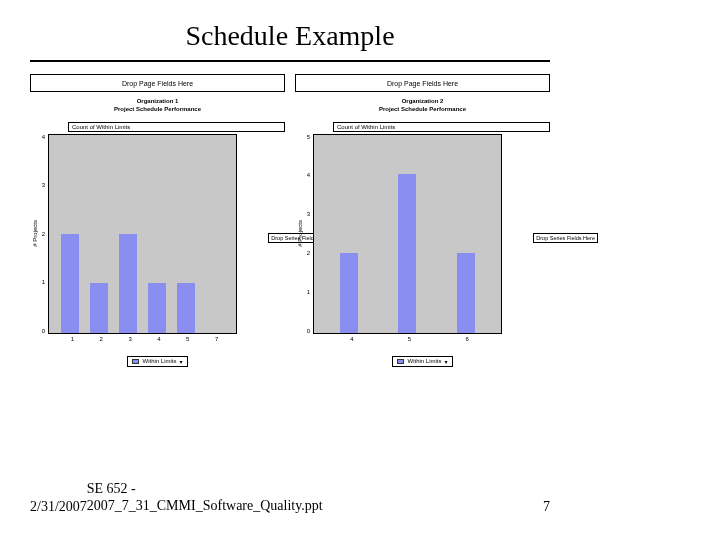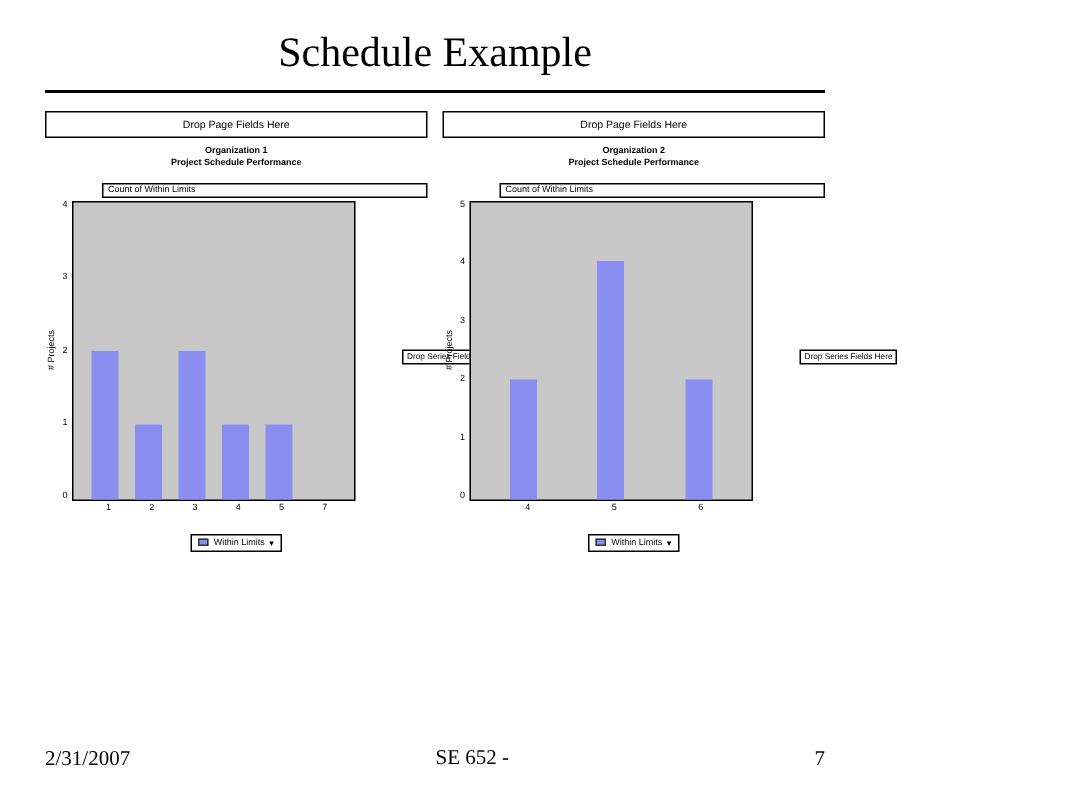--- a/index.html
+++ b/index.html
@@ -61,21 +61,21 @@
     width: max-content;
   }
   .legend-box .swatch { width: 7px; height: 5px; background: #8a8ef0; border: 1px solid #333; }
   .legend-box .dd { font-size: 6px; }
 
   .footer {
     position: absolute; bottom: 25px; left: 30px; right: 30px;
     display: flex; justify-content: space-between; align-items: flex-end;
     font-size: 14px;
   }
-  .footer .center { text-align: center; flex: 1; line-height: 1.2; }
+  .footer .center { text-align: left; flex: 1; line-height: 1.2; }
 </style>
 </head>
 <body>
 
 <div class="slide">
   <div class="title">Schedule Example</div>
   <hr class="rule">
 
   <div class="charts">
 
@@ -163,16 +163,17 @@
         <span class="dd">▾</span>
       </div>
     </div>
 
   </div>
 
   <div class="footer">
     <div>2/31/2007</div>
     <div class="center">
       <span>SE 652 -</span><br>
+      <span>2007_7_31_CMMI_Software_Quality.ppt</span>
     </div>
     <div>7</div>
   </div>
 </div>
 
 </body></html>

